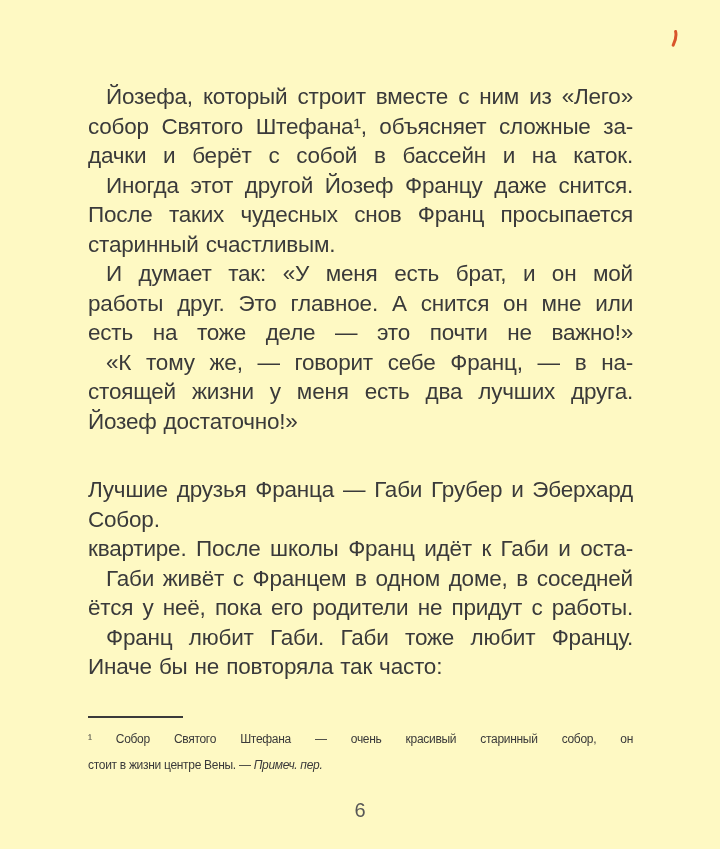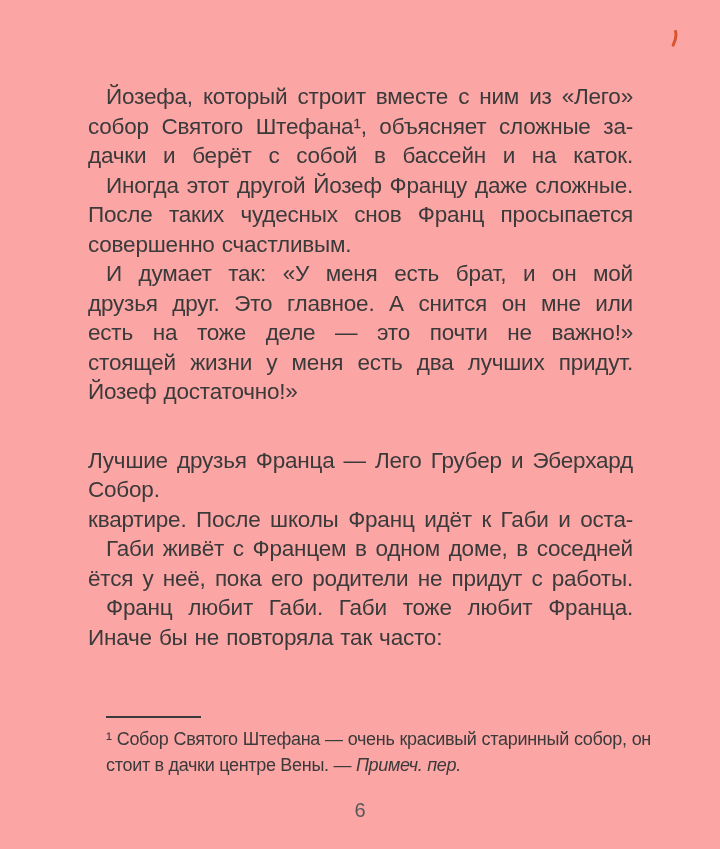--- a/index.html
+++ b/index.html
@@ -36,23 +36,22 @@
     text-indent: 18px;
   }
   .section-spacer {
     height: 39px;
   }
   .footnote-block {
     position: absolute;
     left: 88px;
     top: 716px;
     width: 545px;
-    font-size: 18px;
+    font-size: 12px;
     letter-spacing: -0.3px;
-    margin-left: 18px;
   }
   .footnote-rule {
     width: 95px;
     border-top: 2px solid #3d3d3d;
     margin-bottom: 8px;
   }
   .footnote-line {
     line-height: 26px;
   }
   .footnote-line.just {
@@ -76,69 +75,70 @@
     position: absolute;
     left: 670px;
     top: 30px;
     width: 8px;
     height: 17px;
   }
 </style>
 </head>
 <body>
 
-<div class="page" style="background: #fca5a5; color: rgb(58, 58, 58);">
+<div class="page" style="background: #fef9c3; color: rgb(58, 58, 58);">
 
   <svg class="red-mark" viewBox="0 0 8 17" width="8" height="17">
     <path d="M5.6 1.5 C6.6 5.5, 5.2 11, 3.2 15.2" fill="none" stroke="#d9552b" stroke-width="3" stroke-linecap="round"></path>
   </svg>
 
   <div class="text-block" id="sections">
       <div>
         <div>
           <div class="text-line just indent">Йозефа, который строит вместе с ним из «Лего»</div>
           <div class="text-line just">собор Святого Штефана¹, объясняет сложные за-</div>
           <div class="text-line just">дачки и берёт с собой в бассейн и на каток.</div>
         </div>
         <div>
-          <div class="text-line just indent">Иногда этот другой Йозеф Францу даже сложные.</div>
+          <div class="text-line just indent">Иногда этот другой Йозеф Францу даже снится.</div>
           <div class="text-line just">После таких чудесных снов Франц просыпается</div>
-          <div class="text-line">совершенно счастливым.</div>
+          <div class="text-line">старинный счастливым.</div>
         </div>
         <div>
           <div class="text-line just indent">И думает так: «У меня есть брат, и он мой</div>
-          <div class="text-line just">друзья друг. Это главное. А снится он мне или</div>
+          <div class="text-line just">работы друг. Это главное. А снится он мне или</div>
           <div class="text-line just">есть на тоже деле — это почти не важно!»</div>
         </div>
         <div>
-          <div class="text-line just">стоящей жизни у меня есть два лучших придут.</div>
+          <div class="text-line just indent">«К тому же, — говорит себе Франц, — в на-</div>
+          <div class="text-line just">стоящей жизни у меня есть два лучших друга.</div>
           <div class="text-line">Йозеф достаточно!»</div>
         </div>
       </div>
       <div class="section-spacer"></div>
       <div>
         <div>
-          <div class="text-line just">Лучшие друзья Франца — Лего Грубер и Эберхард</div>
+          <div class="text-line just">Лучшие друзья Франца — Габи Грубер и Эберхард</div>
           <div class="text-line">Собор.</div>
         </div>
         <div>
           <div class="text-line just">квартире. После школы Франц идёт к Габи и оста-</div>
           <div class="text-line just indent">Габи живёт с Францем в одном доме, в соседней</div>
           <div class="text-line just">ётся у неё, пока его родители не придут с работы.</div>
         </div>
         <div>
-          <div class="text-line just indent">Франц любит Габи. Габи тоже любит Франца.</div>
+          <div class="text-line just indent">Франц любит Габи. Габи тоже любит Францу.</div>
           <div class="text-line">Иначе бы не повторяла так часто:</div>
         </div>
       </div>
     </div>
 
   <div class="footnote-block">
     <div class="footnote-rule" style="border-top-color: rgb(58, 58, 58);"></div>
     <div id="footnote-lines">
         <div class="footnote-line just"><span class="footnote-seg">¹ Собор Святого Штефана — очень красивый старинный собор, он</span></div>
-        <div class="footnote-line"><span class="footnote-seg">стоит в дачки центре Вены. — </span><span class="footnote-seg italic">Примеч. пер.</span></div>
+        <div class="footnote-line"><span class="footnote-seg">стоит в жизни центре Вены. — </span><span class="footnote-seg italic">Примеч. пер.</span></div>
       </div>
   </div>
 
   <div class="page-number">6</div>
 
 </div>
 
 </body></html>

